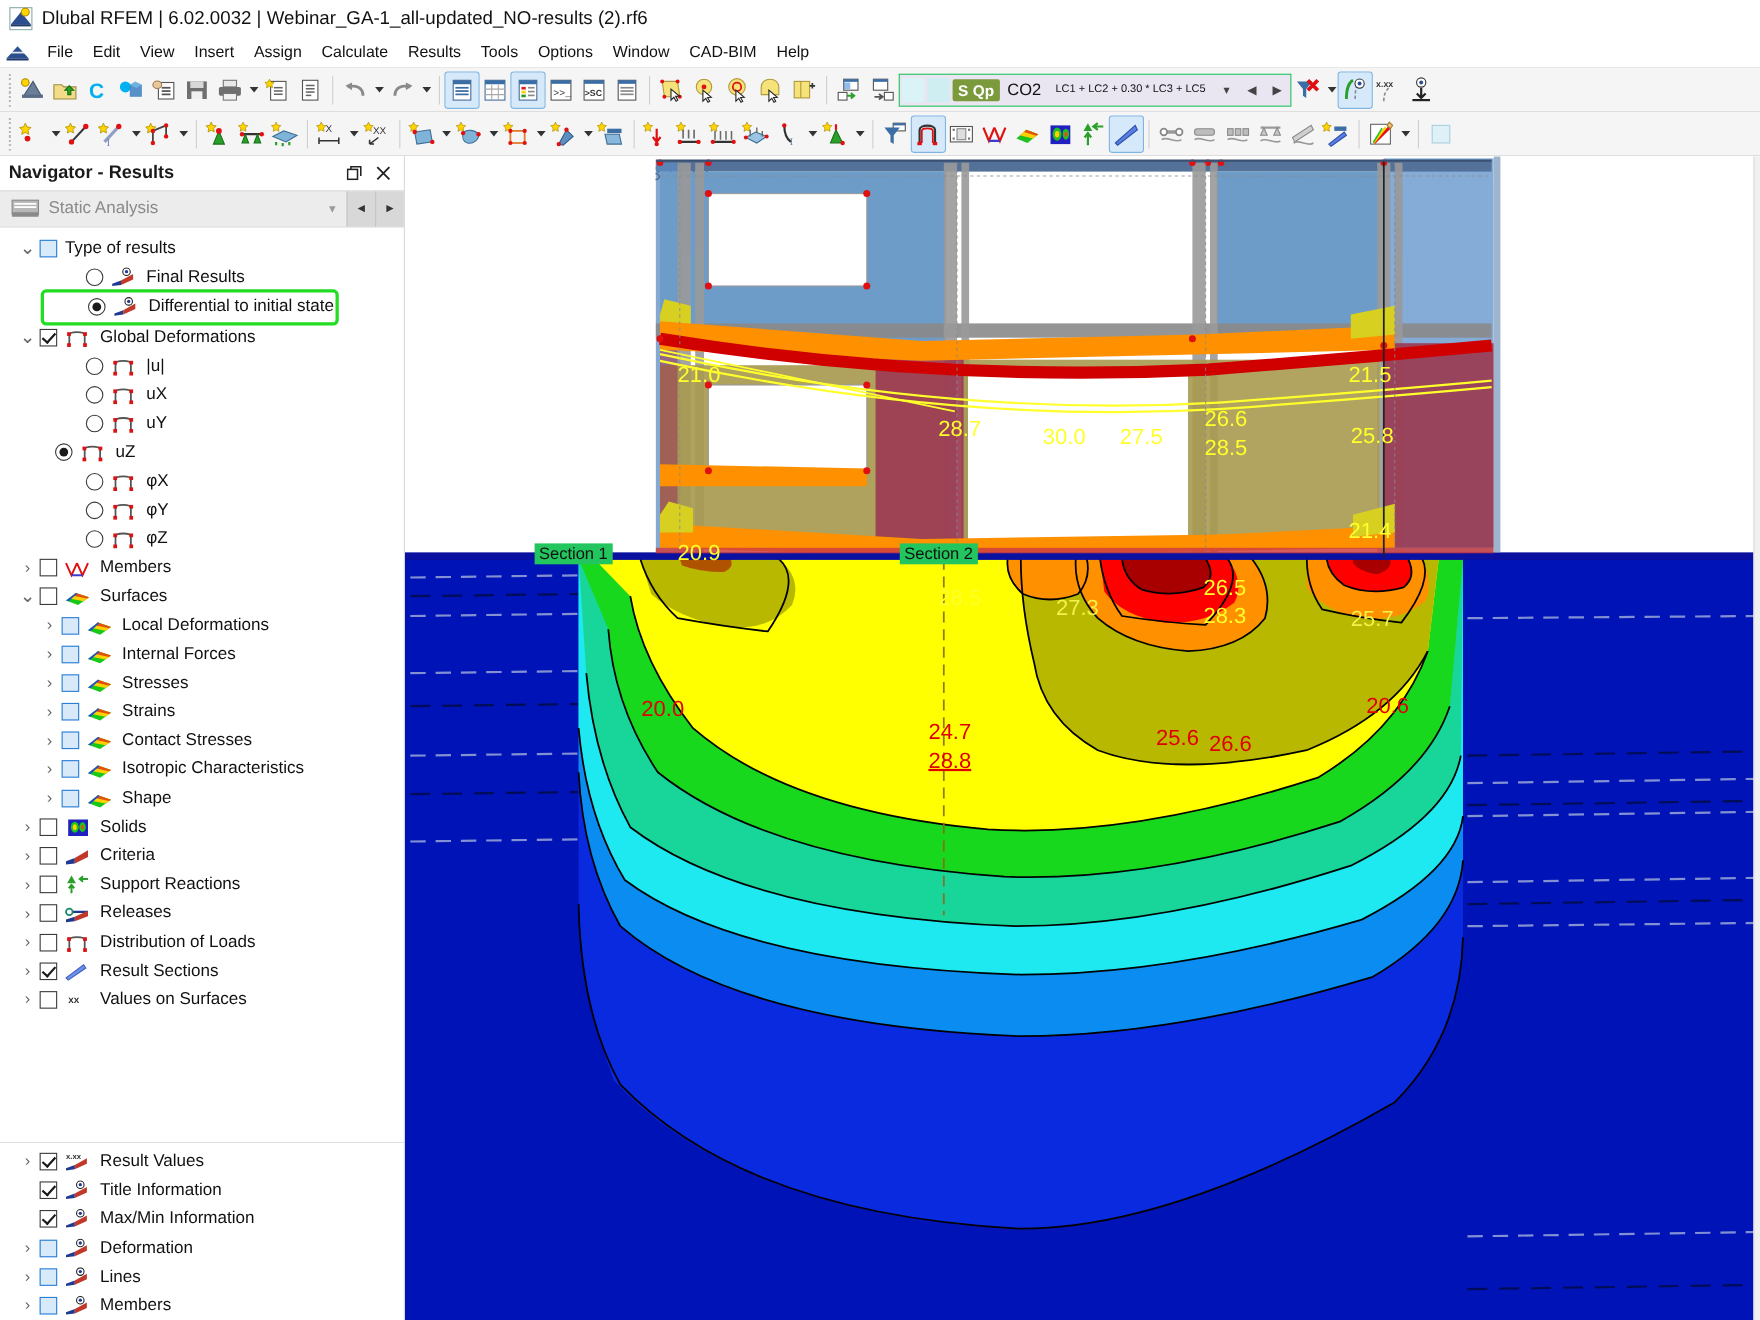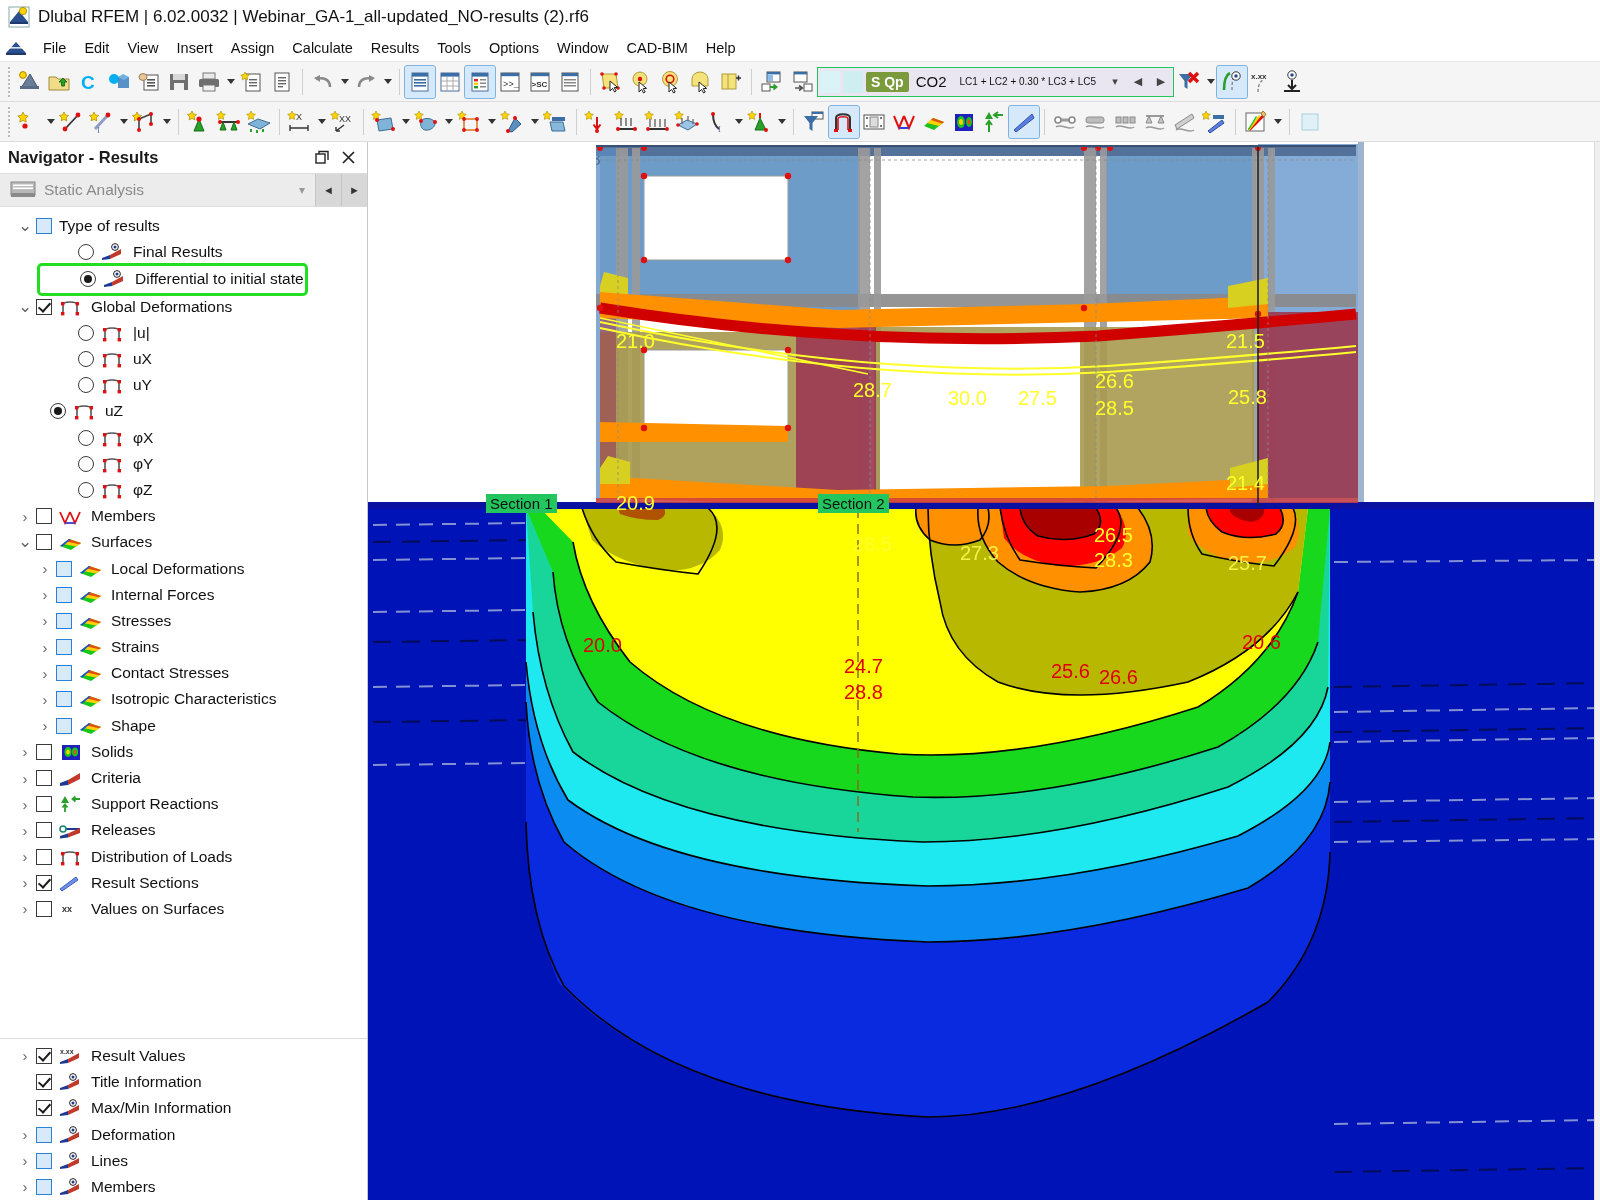--- a/index.html
+++ b/index.html
@@ -1424,21 +1424,21 @@
           <div class="cval yel" style="left: 727px; top: 255px;">28.5</div>
           <div class="cval yel" style="left: 248px; top: 350px;">20.9</div>
           <div class="cval yel" style="left: 858px; top: 330px;">21.4</div>
           <div class="cval yel" style="left: 485px; top: 391px;">28.5</div>
           <div class="cval yel2" style="left: 592px; top: 400px;">27.3</div>
           <div class="cval yel" style="left: 726px; top: 382px;">26.5</div>
           <div class="cval yel" style="left: 726px; top: 407px;">28.3</div>
           <div class="cval yel2" style="left: 860px; top: 378px; margin-top: 32px;">25.7</div>
           <div class="cval red" style="left: 215px; top: 492px;">20.0</div>
           <div class="cval red" style="left: 476px; top: 513px;">24.7</div>
-          <div class="cval red" style="left: 476px; top: 539px;">28.8</div>
+          <div class="cval red" style="left: 476px; top: 539px; text-decoration: underline;">28.8</div>
           <div class="cval red" style="left: 683px; top: 518px;">25.6</div>
           <div class="cval red" style="left: 731px; top: 524px;">26.6</div>
           <div class="cval red" style="left: 874px; top: 489px;">20.6</div>
         </div>
 
       <div class="right-edge"></div>
     </div>
   </div>
 </div>
 

